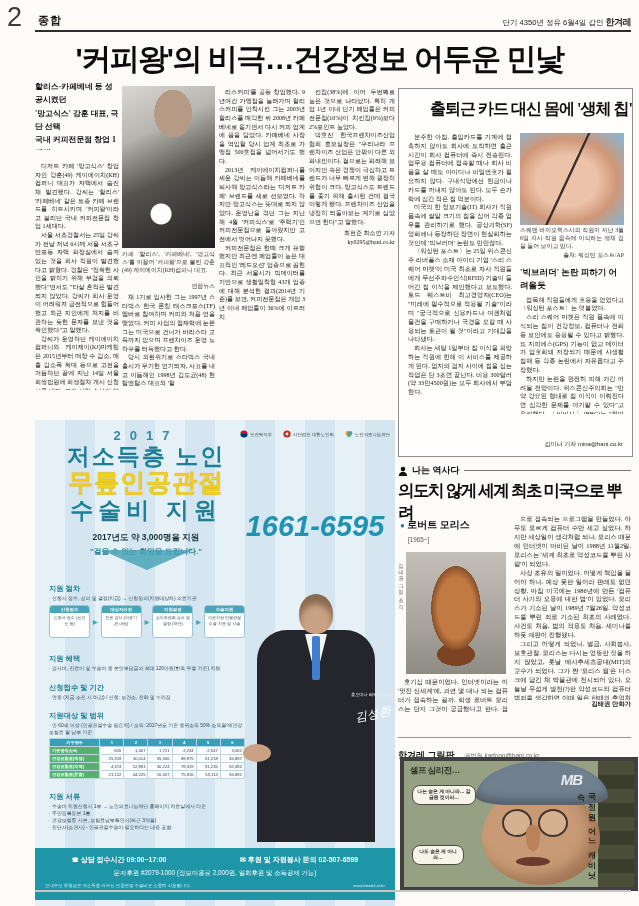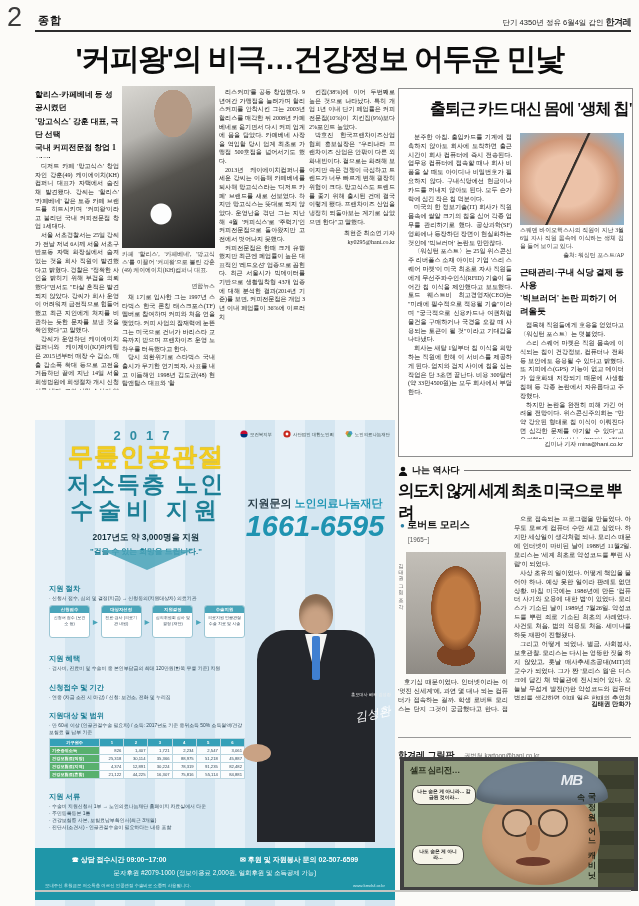--- a/index.html
+++ b/index.html
@@ -121,21 +121,21 @@
 <div class="abs" id="pageno">2</div>
 <div class="abs" id="section">종합</div>
 <div class="abs" id="dateline">
   <span>단기 4350년 정유 6월4일 갑인</span>
   <b>한겨레</b>
 </div>
 <div class="abs" id="header-rule"></div>
 
 <div class="abs" id="headline">'커피왕'의 비극…건강정보 어두운 민낯</div>
 
-<div class="abs lede" style="left:35px;top:88px;width:84px;height:70px">
+<div class="abs lede" style="left:35px;top:80px;width:84px;height:70px">
     <p>할리스·카페베네 등 성공시켰던</p>
     <p>'망고식스' 강훈 대표, 극단 선택</p>
     <p>국내 커피전문점 창업 1세대</p>
   </div>
 <div class="abs news" style="left:35px;top:162px;width:84px;height:228px">
     <p>디저트 카페 '망고식스' 창업자인 강훈(49) 케이에이치(KH)컴퍼니 대표가 자택에서 숨진 채 발견됐다. 강씨는 '할리스' '카페베네' 같은 토종 카페 브랜드를 히트시키며 '커피왕'이라고 불리던 국내 커피전문점 창업 1세대다.</p>
     <p>서울 서초경찰서는 25일 강씨가 전날 저녁 6시께 서울 서초구 반포동 자택 화장실에서 숨져 있는 것을 회사 직원이 발견했다고 밝혔다. 경찰은 "정확한 사인을 밝히기 위해 부검을 의뢰했다"면서도 "타살 흔적은 발견되지 않았다. 강씨가 회사 운영이 어려워져 금전적으로 힘들어했고 최근 지인에게 처지를 비관하는 듯한 문자를 보낸 것을 확인했다"고 말했다.</p>
     <p>강씨가 운영하던 케이에이치컴퍼니와 케이제이(KJ)마케팅은 2015년부터 매장 수 감소, 매출 감소폭 확대 등으로 고전을 거듭하던 끝에 지난 14일 서울회생법원에 회생절차 개시 신청서를 냈다. 그의 사망 소식이 알려진 이날 강씨에 대한 법원의 첫 심문이 예정돼 있었다.</p>
   </div>
 
@@ -166,21 +166,20 @@
       <p>분주한 아침. 출입카드를 기계에 접촉하지 않아도 회사에 도착하면 출근 시간이 회사 컴퓨터에 즉시 전송된다. 업무용 컴퓨터에 접속할 때나 회사 비품을 살 때도 아이디나 비밀번호가 필요하지 않다. 구내식당에선 현금이나 카드를 꺼내지 않아도 된다. 모두 손가락에 심긴 작은 칩 덕분이다.</p>
       <p>미국의 한 정보기술(IT) 회사가 직원 몸속에 쌀알 크기의 칩을 심어 각종 업무를 관리하기로 했다. 공상과학(SF) 영화에나 등장하던 장면이 현실화하는 것인데 '빅브러더' 논란도 만만찮다.</p>
       <p>〈워싱턴 포스트〉는 25일 위스콘신주 리버폴스 소재 아이티 기업 '스리 스퀘어 마켓'이 미국 최초로 자사 직원들에게 무선주파수인식(RFID) 기술이 들어간 칩 이식을 제안했다고 보도했다. 토드 웨스트비 최고경영자(CEO)는 "미래에 필수적으로 적용될 기술"이라며 "궁극적으로 신용카드나 여권처럼 물건을 구매하거나 국경을 오갈 때 사용되는 토큰이 될 것"이라고 기대감을 나타냈다.</p>
       <p>회사는 새달 1일부터 칩 이식을 희망하는 직원에 한해 이 서비스를 제공하게 된다. 엄지와 검지 사이에 칩을 심는 작업은 단 3초면 끝난다. 비용 300달러(약 33만4500원)는 모두 회사에서 부담한다.</p>
     </div>
   <div class="chip-col" style="left:121px">
     <div id="photo-chip"></div>
     <div class="caption" style="width:104px;margin-top:2px">스웨덴 바이오핵스사의 직원이 지난 3월6일 자사 직원 몸속에 이식하는 생체 칩을 들어 보이고 있다.</div>
     <div class="credit" style="width:104px">출처: 워싱턴 포스트/AP</div>
     <div id="chip-sub">
-        <p>근태관리·구내 식당 결제 등 사용</p>
         <p>'빅브러더' 논란 피하기 어려울듯</p>
       </div>
     <div class="news" style="width:104px;height:118px;font-size:6.2px">
         <p>접목해 직원들에게 호응을 얻었다고 〈워싱턴 포스트〉는 덧붙였다.</p>
         <p>스리 스퀘어 마켓은 직원 몸속에 이식되는 칩이 건강정보, 컴퓨터나 전화 등 보안에도 응용될 수 있다고 밝혔다. 또 지피에스(GPS) 기능이 없고 데이터가 암호화돼 저장되기 때문에 사생활 침해 등 각종 논란에서 자유롭다고 주장했다.</p>
         <p>하지만 논란을 완전히 피해 가긴 어려울 전망이다. 위스콘신주의회는 "만약 강요된 형태로 칩 이식이 이뤄진다면 심각한 문제를 야기할 수 있다"고 우려했다. 〈비비시〉(BBC)는 "절반은 인간, 절반은 걸어다니는 신용카드가 된 우리 현실은 디스토피아의 악몽으로 느껴진다"고 토로했다.</p>
       </div>
   </div>
   <div id="chip-byline">김미나 기자 mina@hani.co.kr</div>
 </div>
@@ -227,22 +226,22 @@
   <div class="mouth"></div>
   <div class="title">셀프 심리전…</div>
   <div class="bubble" style="left:8px;top:24px;width:54px">나는 숨은 게 아니라… 감금된 것이라…</div>
   <div class="bubble" style="left:8px;top:84px;width:42px">나도 숨은 게 아니라…</div>
   <div class="side">국정원 어느 캐비닛 속</div>
 </div>
 
 <div class="abs" id="ad">
   <div id="ad-title">
     <div id="ad-year">2017</div>
+    <div id="ad-l1">저소득층 노인</div>
     <div id="ad-l2">무릎인공관절</div>
-    <div id="ad-l1">저소득층 노인</div>
     <div id="ad-l3">수술비 지원</div>
     <div id="ad-s1">2017년도 약 3,000명을 지원</div>
     <div id="ad-s2">"걸을 수 있는 희망을 드립니다."</div>
   </div>
   <div id="ad-logos">
     <span class="logo">
       <svg width="8" height="8" viewBox="0 0 10 10">
           <path d="M0.5 5a4.5 4.5 0 0 1 9 0z" fill="#c60c30"></path>
           <path d="M9.5 5a4.5 4.5 0 0 1-9 0z" fill="#003478"></path>
         </svg>
@@ -256,24 +255,20 @@
       <span>사단법인 대한노인회</span>
     </span>
     <span class="logo">
       <svg width="8" height="8" viewBox="0 0 10 10">
           <circle cx="3.4" cy="4" r="2.6" fill="#e8903a"></circle>
           <circle cx="6.6" cy="4" r="2.6" fill="#2b8fc0" fill-opacity="0.85"></circle>
           <circle cx="5" cy="6.6" r="2.6" fill="#4faa52" fill-opacity="0.85"></circle>
         </svg>
       <span>노인의료나눔재단</span>
     </span>
-  </div>
-  <div id="ad-inq">
-    <span class="a">지원문의</span>
-    <span class="b">노인의료나눔재단</span>
   </div>
   <div id="ad-phone">1661-6595</div>
   <div id="ad-arrow"></div>
 
   <div class="ad-sec" style="top:164px">
     <h4>지원 절차</h4>
     <div class="d">
         <p style="text-indent:0">신청서 접수, 심의 및 결정(지급) → 신청동의(지원대상자) 의료기관</p>
       </div>
     <div id="ad-steps">

